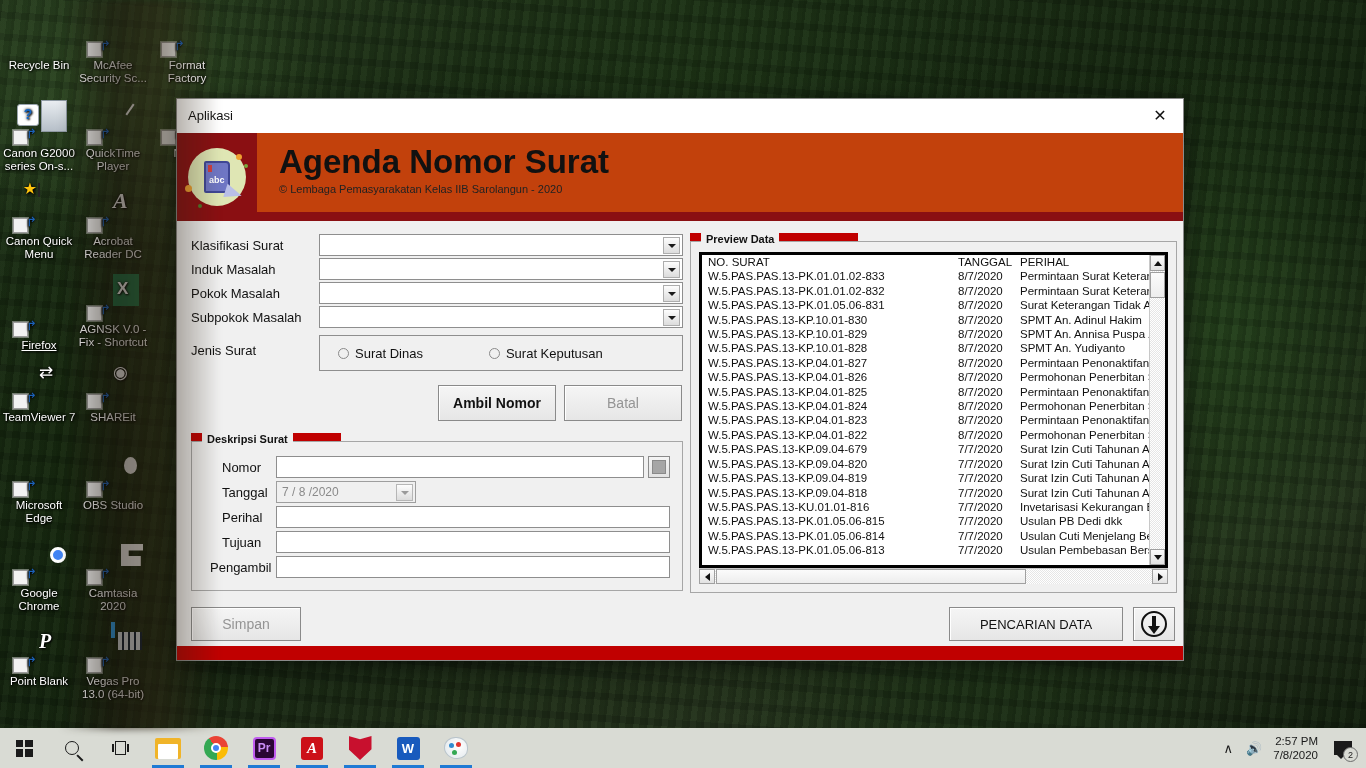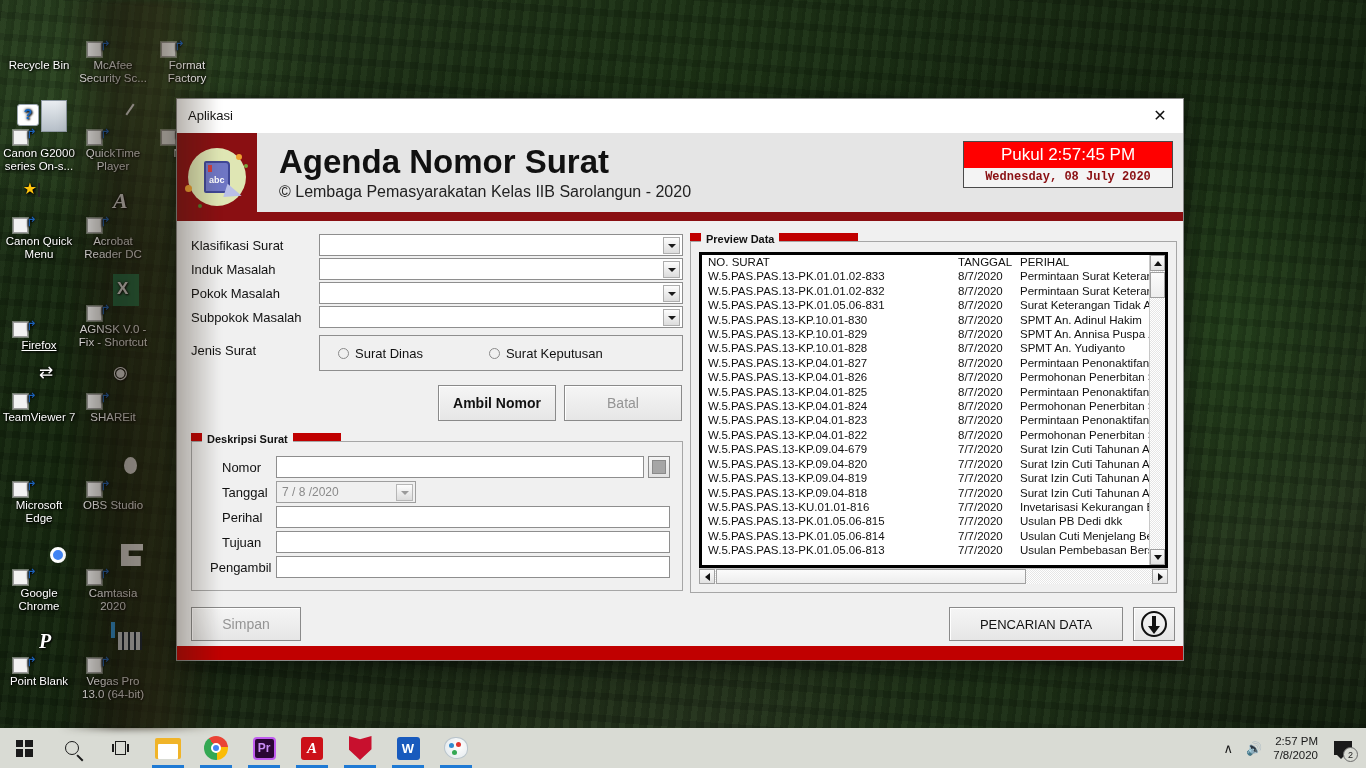--- a/index.html
+++ b/index.html
@@ -128,23 +128,23 @@
   }
   .logo-book{ width:26px;height:32px;background:#6f76c4;border:2px solid #3f4695;border-radius:2px 4px 4px 2px;position:relative; }
   .logo-book::before{ content:"abc"; position:absolute;left:3px;top:12px;color:#fff;font:bold 9px "Liberation Sans",sans-serif; }
   .logo-book::after{ content:"";position:absolute;left:2px;top:2px;width:4px;height:7px;background:#d04040; }
   .logo-plane{
     position:absolute; right:4px; bottom:6px; width:0;height:0;
     border-left:17px solid #b9bfe8; border-top:7px solid transparent; border-bottom:7px solid transparent;
     transform:rotate(18deg);
   }
   .dot{ position:absolute; border-radius:50%; }
-  #hdr-titles{ flex:1; background:#e5e5e5; padding:9px 17px 0 22px; }
+  #hdr-titles{ flex:1; background:#c2410c; padding:9px 17px 0 22px; }
   #hdr-titles h1{ font-size:33px; font-weight:bold; color:#111; line-height:40px; letter-spacing:0px; }
-  #hdr-titles .sub{ font-size:16px; color:#222; margin-top:1px; }
+  #hdr-titles .sub{ font-size:11px; color:#222; margin-top:1px; }
   #hdr-bottom-line{ position:absolute; left:80px; right:0; bottom:0; height:9px; background:#8a0f12; }
 
   #clockbox{
     position:absolute; right:10px; top:8px; width:210px; border:1px solid #4a4a4a; background:#f4f4f4;
   }
   #clockbox .t1{
     background:#ff0000; color:#fff; text-align:center; font-size:17px; line-height:23px; padding:1px 0 2px;
   }
   #clockbox .t2{
     color:#8a0f12; text-align:center; font-family:"Liberation Mono","DejaVu Sans Mono",monospace;
@@ -414,24 +414,20 @@
             <span class="dot" style="width:4px;height:4px;background:#7aa83c;right:-2px;top:16px;"></span>
             <span class="dot" style="width:7px;height:7px;background:#f0a030;left:-3px;bottom:14px;"></span>
             <span class="dot" style="width:4px;height:4px;background:#4e7a2a;left:10px;bottom:-2px;"></span>
           </div>
         </div>
         <div id="hdr-titles">
           <h1>Agenda Nomor Surat</h1>
           <div class="sub">© Lembaga Pemasyarakatan Kelas IIB Sarolangun - 2020</div>
         </div>
         <div id="hdr-bottom-line"></div>
-        <div id="clockbox">
-          <div class="t1">Pukul 2:57:45 PM</div>
-          <div class="t2">Wednesday, 08 July 2020</div>
-        </div>
       </div>
 
       <div id="content">
 
         <div id="left-pane">
 
           <div class="frow">
             <span class="fl">Klasifikasi Surat</span>
             <div class="combo">
               <span class="txt"></span>

